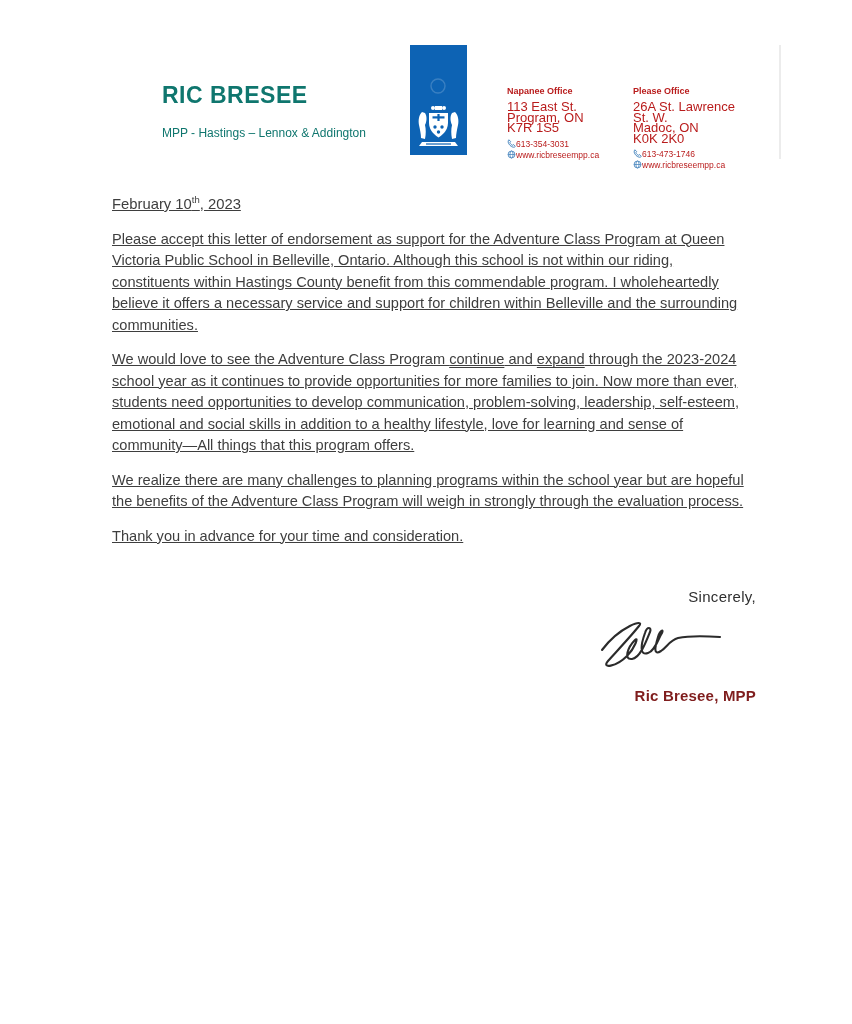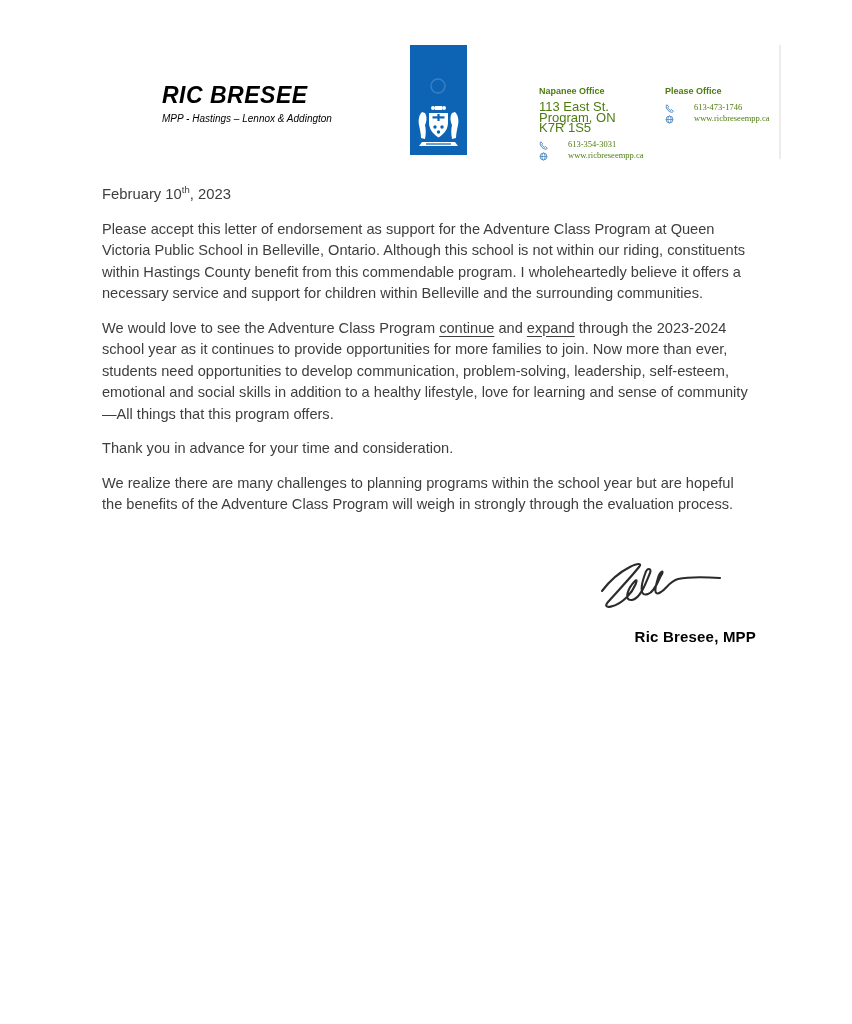--- a/index.html
+++ b/index.html
@@ -4,54 +4,54 @@
 <style>
   html,body{margin:0;padding:0;background:#ffffff;}
   .page{
     position:relative;
     width:852px;height:1024px;
     background:#ffffff;
     font-family:"Liberation Sans", sans-serif;
     overflow:hidden;
   }
   
-  .brand{position:absolute;left:162px;top:83px;color:#000000;font-style:italic;}
+  .brand{position:absolute;left:162px;top:83px;color:#0f766e;}
   .brand-name{font-size:23px;font-weight:bold;letter-spacing:0.5px;line-height:24px;}
-  .brand-title{font-size:10px;line-height:17px;margin-top:3px;}
+  .brand-title{font-size:12px;line-height:17px;margin-top:18px;}
   .flag{
     position:absolute;left:410px;top:45px;width:57px;height:110px;
     background:#0d63b4;
   }
   .flag-mark{position:absolute;left:16px;top:32px;width:24px;height:18px;opacity:.18;}
   .arms{position:absolute;left:6px;bottom:5px;width:45px;height:46px;}
-  .office{position:absolute;top:86px;width:120px;color:#4d7c0f;margin-left:32px;}
+  .office{position:absolute;top:86px;width:120px;color:#b91c1c;}
   .office.o1{left:507px;}
   .office.o2{left:633px;}
   .office-label{font-size:9px;font-weight:bold;line-height:11px;}
   .office-address{margin-top:5px;font-size:13px;line-height:10.5px;}
   .office-contact{margin-top:5px;font-size:8.5px;line-height:11px;}
-  .contact-row{display:flex;align-items:flex-end;gap:20px;font-family:Liberation Serif, serif;}
+  .contact-row{display:flex;align-items:flex-start;gap:0;}
   .cicon{width:9px;height:9px;flex:0 0 auto;}
   .faint-rule{position:absolute;left:779px;top:45px;width:2px;height:114px;background:#ececec;}
   
   .letter{
     position:absolute;left:100px;top:182px;width:656px;
     font-size:14.6px;line-height:21.5px;color:#3e3e3e;
   }
-  .letter p{margin:2px;}
+  .letter p{margin:12px;text-decoration:underline;}
   .date{font-size:14.8px;}
   .date sup{font-size:9.5px;vertical-align:super;line-height:0;}
   .salutation{margin-top:53px !important;}
   .para{margin-top:13px !important;}
   .u{text-decoration:underline;text-underline-offset:3px;}
   
   .closing{margin-top:39px;text-align:right;color:#2f2f2f;}
   .sincerely{font-size:15px;letter-spacing:0.3px;}
   .sig-wrap{margin:6px 30px 0 0;}
-  .signer{font-size:15px;font-weight:bold;color:#000000;line-height:27px;letter-spacing:0.2px;}
+  .signer{font-size:15px;font-weight:bold;color:#7f1d1d;line-height:27px;letter-spacing:0.2px;}
 </style>
 </head>
 <body>
 
 <div class="page">
 
   <div class="brand">
     <div class="brand-name">RIC BRESEE</div>
     <div class="brand-title">MPP - Hastings – Lennox &amp; Addington</div>
   </div>
@@ -111,20 +111,25 @@
           <ellipse cx="6" cy="6" rx="2.1" ry="4.6" fill="none" stroke="#2e74b5" stroke-width="0.9"></ellipse>
           <line x1="1.4" y1="6" x2="10.6" y2="6" stroke="#2e74b5" stroke-width="0.9"></line>
         </svg>
         <span>www.ricbreseempp.ca</span>
       </div>
     </div>
   </div>
 
   <div class="office o2">
     <div class="office-label">Please Office</div>
+    <div class="office-address">
+      <div>26A St. Lawrence St. W.</div>
+      <div>Madoc, ON</div>
+      <div>K0K 2K0</div>
+    </div>
     <div class="office-contact">
       <div class="contact-row">
         <svg class="cicon" viewBox="0 0 12 12">
           <path d="M2.5 1 C1 2.5 1 5.5 4 8.5 C7 11.5 10 11.5 11 10 L8.8 7.4 L7.2 8.4 C6.4 8.2 4 6 3.8 5 L4.8 3.4 Z" fill="none" stroke="#2e74b5" stroke-width="1.1" stroke-linejoin="round"></path>
         </svg>
         <span>613-473-1746</span>
       </div>
       <div class="contact-row">
         <svg class="cicon" viewBox="0 0 12 12">
           <circle cx="6" cy="6" r="4.6" fill="none" stroke="#2e74b5" stroke-width="1"></circle>
@@ -137,25 +142,26 @@
   </div>
 
   <div class="letter">
     <p class="date"><span>February 10</span><sup>th</sup><span>, 2023</span></p>
 
 
     <p class="para">Please accept this letter of endorsement as support for the Adventure Class Program at Queen Victoria Public School in Belleville, Ontario. Although this school is not within our riding, constituents within Hastings County benefit from this commendable program. I wholeheartedly believe it offers a necessary service and support for children within Belleville and the surrounding communities.</p>
 
     <p class="para"><span>We would love to see the Adventure Class Program </span><span class="u">continue</span><span> and </span><span class="u">expand</span><span> through the 2023-2024 school year as it continues to provide opportunities for more families to join. Now more than ever, students need opportunities to develop communication, problem-solving, leadership, self-esteem, emotional and social skills in addition to a healthy lifestyle, love for learning and sense of community—All things that this program offers.</span></p>
 
+    <p class="para">We realize there are many challenges to planning programs within the school year but are hopeful the benefits of the Adventure Class Program will weigh in strongly through the evaluation process.</p>
+
     <p class="para">Thank you in advance for your time and consideration.</p>
 
-    <p class="para">We realize there are many challenges to planning programs within the school year but are hopeful the benefits of the Adventure Class Program will weigh in strongly through the evaluation process.</p>
-
     <div class="closing">
+      <div class="sincerely">Sincerely,</div>
       <div class="sig-wrap">
         <svg width="132" height="62" viewBox="0 0 132 62">
           <path d="M8 36 C 26 12, 52 4, 45 12 C 38 21, 22 38, 14 47 C 7 55, 22 53, 33 42 C 41 34, 45 22, 41 26 C 34 33, 29 46, 38 45 C 46 44, 52 28, 56 18 C 58 13, 53 12, 51 19 C 47 30, 45 42, 54 39 C 61 37, 64 25, 68 19 C 70 15, 66 16, 64 23 C 61 33, 59 42, 67 37 C 73 33, 76 26, 84 24 C 98 21, 112 22, 126 23" fill="none" stroke="#2b2b2b" stroke-width="2.1" stroke-linecap="round" stroke-linejoin="round"></path>
         </svg>
       </div>
       <div class="signer">
         <div>Ric Bresee, MPP</div>
       </div>
     </div>
   </div>

